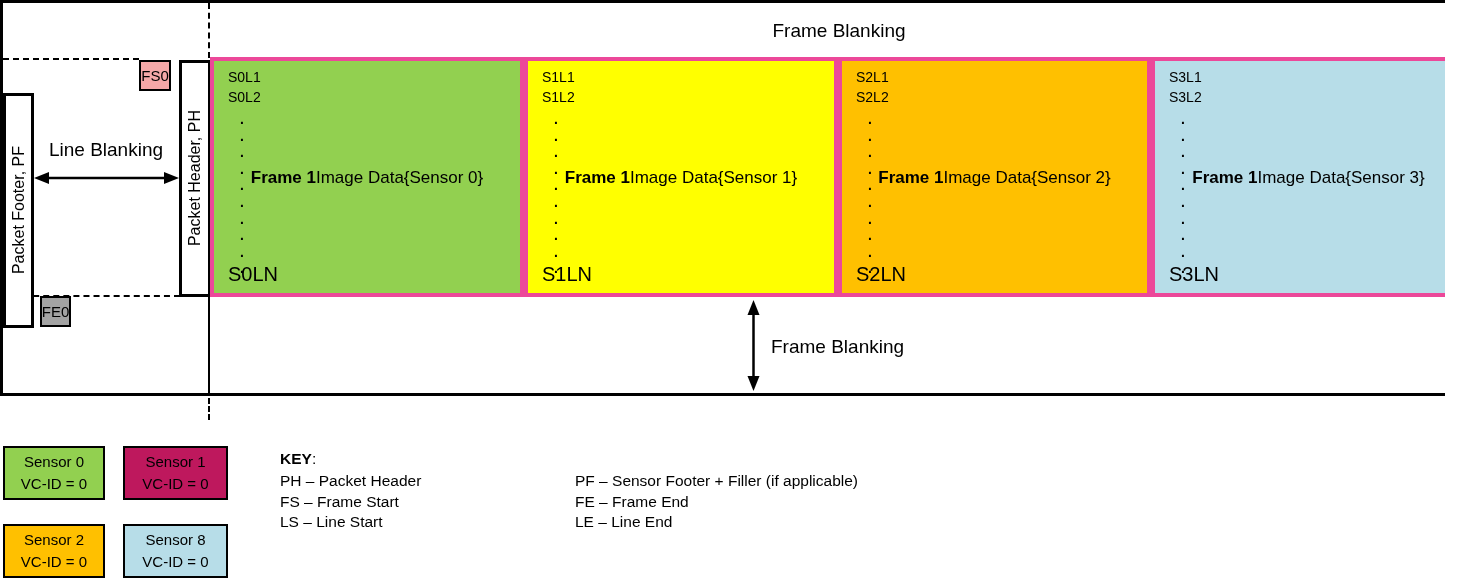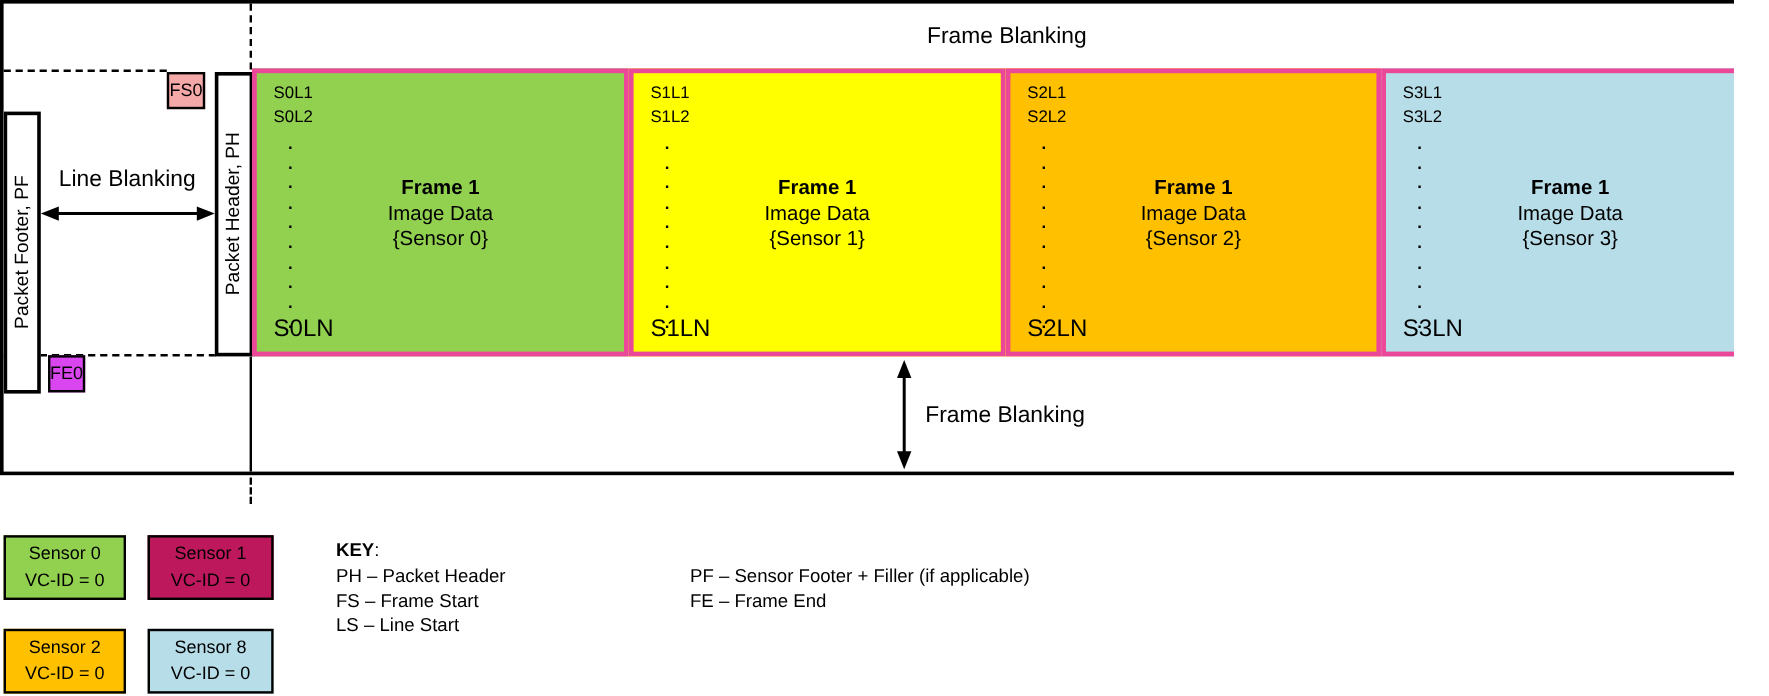--- a/index.html
+++ b/index.html
@@ -38,21 +38,21 @@
                          text-align:center; font-size:19px; }
   .arrow-svg { position:absolute; }
 
   
   .frame { position:absolute; top:57px; height:240px; border:4px solid #ec4899; }
   .f-lines { position:absolute; left:14px; top:6px; font-size:14px; line-height:20px; }
   .f-dots  { position:absolute; left:26px; top:50px; font-size:14px; font-weight:bold;
              line-height:16.6px; white-space:pre-line; }
   .f-last  { position:absolute; left:14px; bottom:7px; font-size:20px; }
   .f-title { position:absolute; left:0; top:0; right:0; bottom:0;
-             display:flex; flex-direction:column; align-items:center; justify-content:center;
+             display:flex; flex-direction:row; align-items:center; justify-content:center;
              text-align:center; font-size:17px; line-height:21px; }
   .f-title .t-bold { font-weight:bold; }
 
   
   .legend-box { position:absolute; width:102px; height:54px; border:2px solid #000;
                 display:flex; flex-direction:column; align-items:center; justify-content:center;
                 font-size:15px; line-height:22px; }
 
   
   .key-heading { position:absolute; left:280px; top:450px; font-size:15.5px; }
@@ -86,21 +86,21 @@
   </div>
 
   <div class="line-blanking-label">Line Blanking</div>
   <svg class="arrow-svg" style="left:34px; top:171px;" width="145" height="14" viewBox="0 0 145 14">
     <line x1="11" y1="7" x2="134" y2="7" stroke="#000" stroke-width="2.5"></line>
     <polygon points="0,7 15,1 15,13" fill="#000"></polygon>
     <polygon points="145,7 130,1 130,13" fill="#000"></polygon>
   </svg>
 
   <div class="marker" style="left: 139px; top: 60px; width: 32px; height: 31px; background-color: rgb(245, 168, 168);">FS0</div>
-  <div class="marker" style="left: 40px; top: 296px; width: 31px; height: 31px; background-color: #d946ef; text-align: right;">FE0</div>
+  <div class="marker" style="left: 40px; top: 296px; width: 31px; height: 31px; background-color: #a3a3a3; text-align: right;">FE0</div>
 
   <div class="frame" style="left: 210px; width: 314px; background-color: rgb(146, 208, 80);">
     <div class="f-lines">
       <div>S0L1</div>
       <div>S0L2</div>
     </div>
     <div class="f-dots">.
 .
 .
 .
@@ -213,15 +213,16 @@
 
   <div class="key-heading"><b>KEY</b><span>:</span></div>
   <div class="key-col key-col-1">
     <div>PH – Packet Header</div>
     <div>FS – Frame Start</div>
     <div>LS – Line Start</div>
   </div>
   <div class="key-col key-col-2">
     <div>PF – Sensor Footer + Filler (if applicable)</div>
     <div>FE – Frame End</div>
+    <div>LE – Line End</div>
   </div>
 
 </div>
 
 </body></html>

